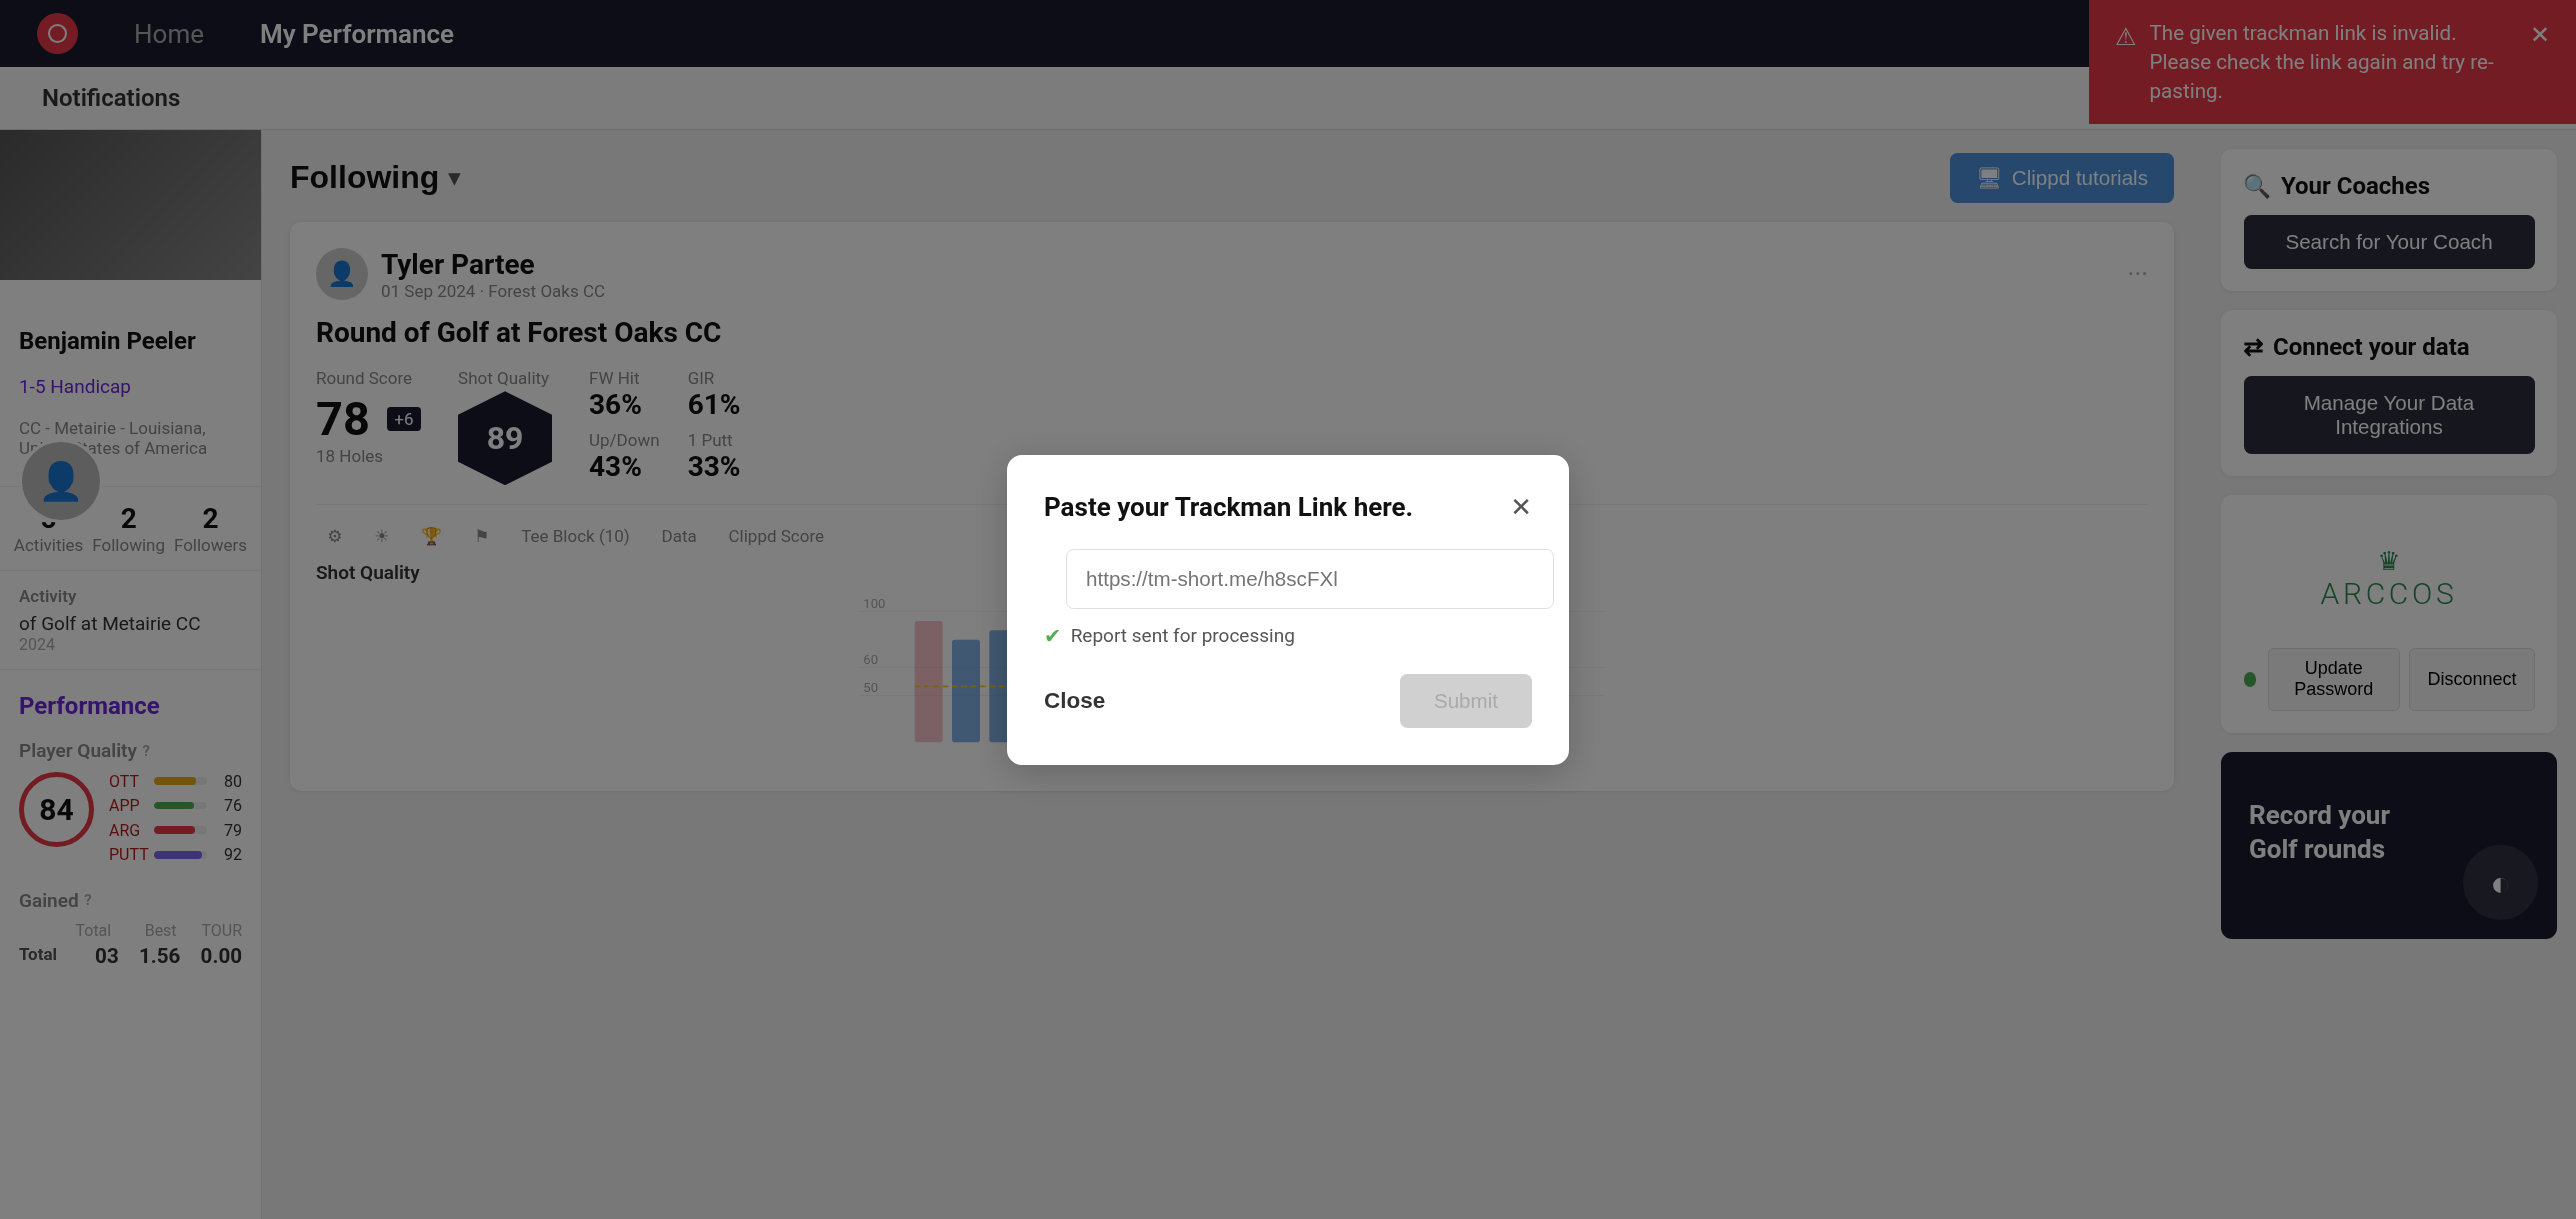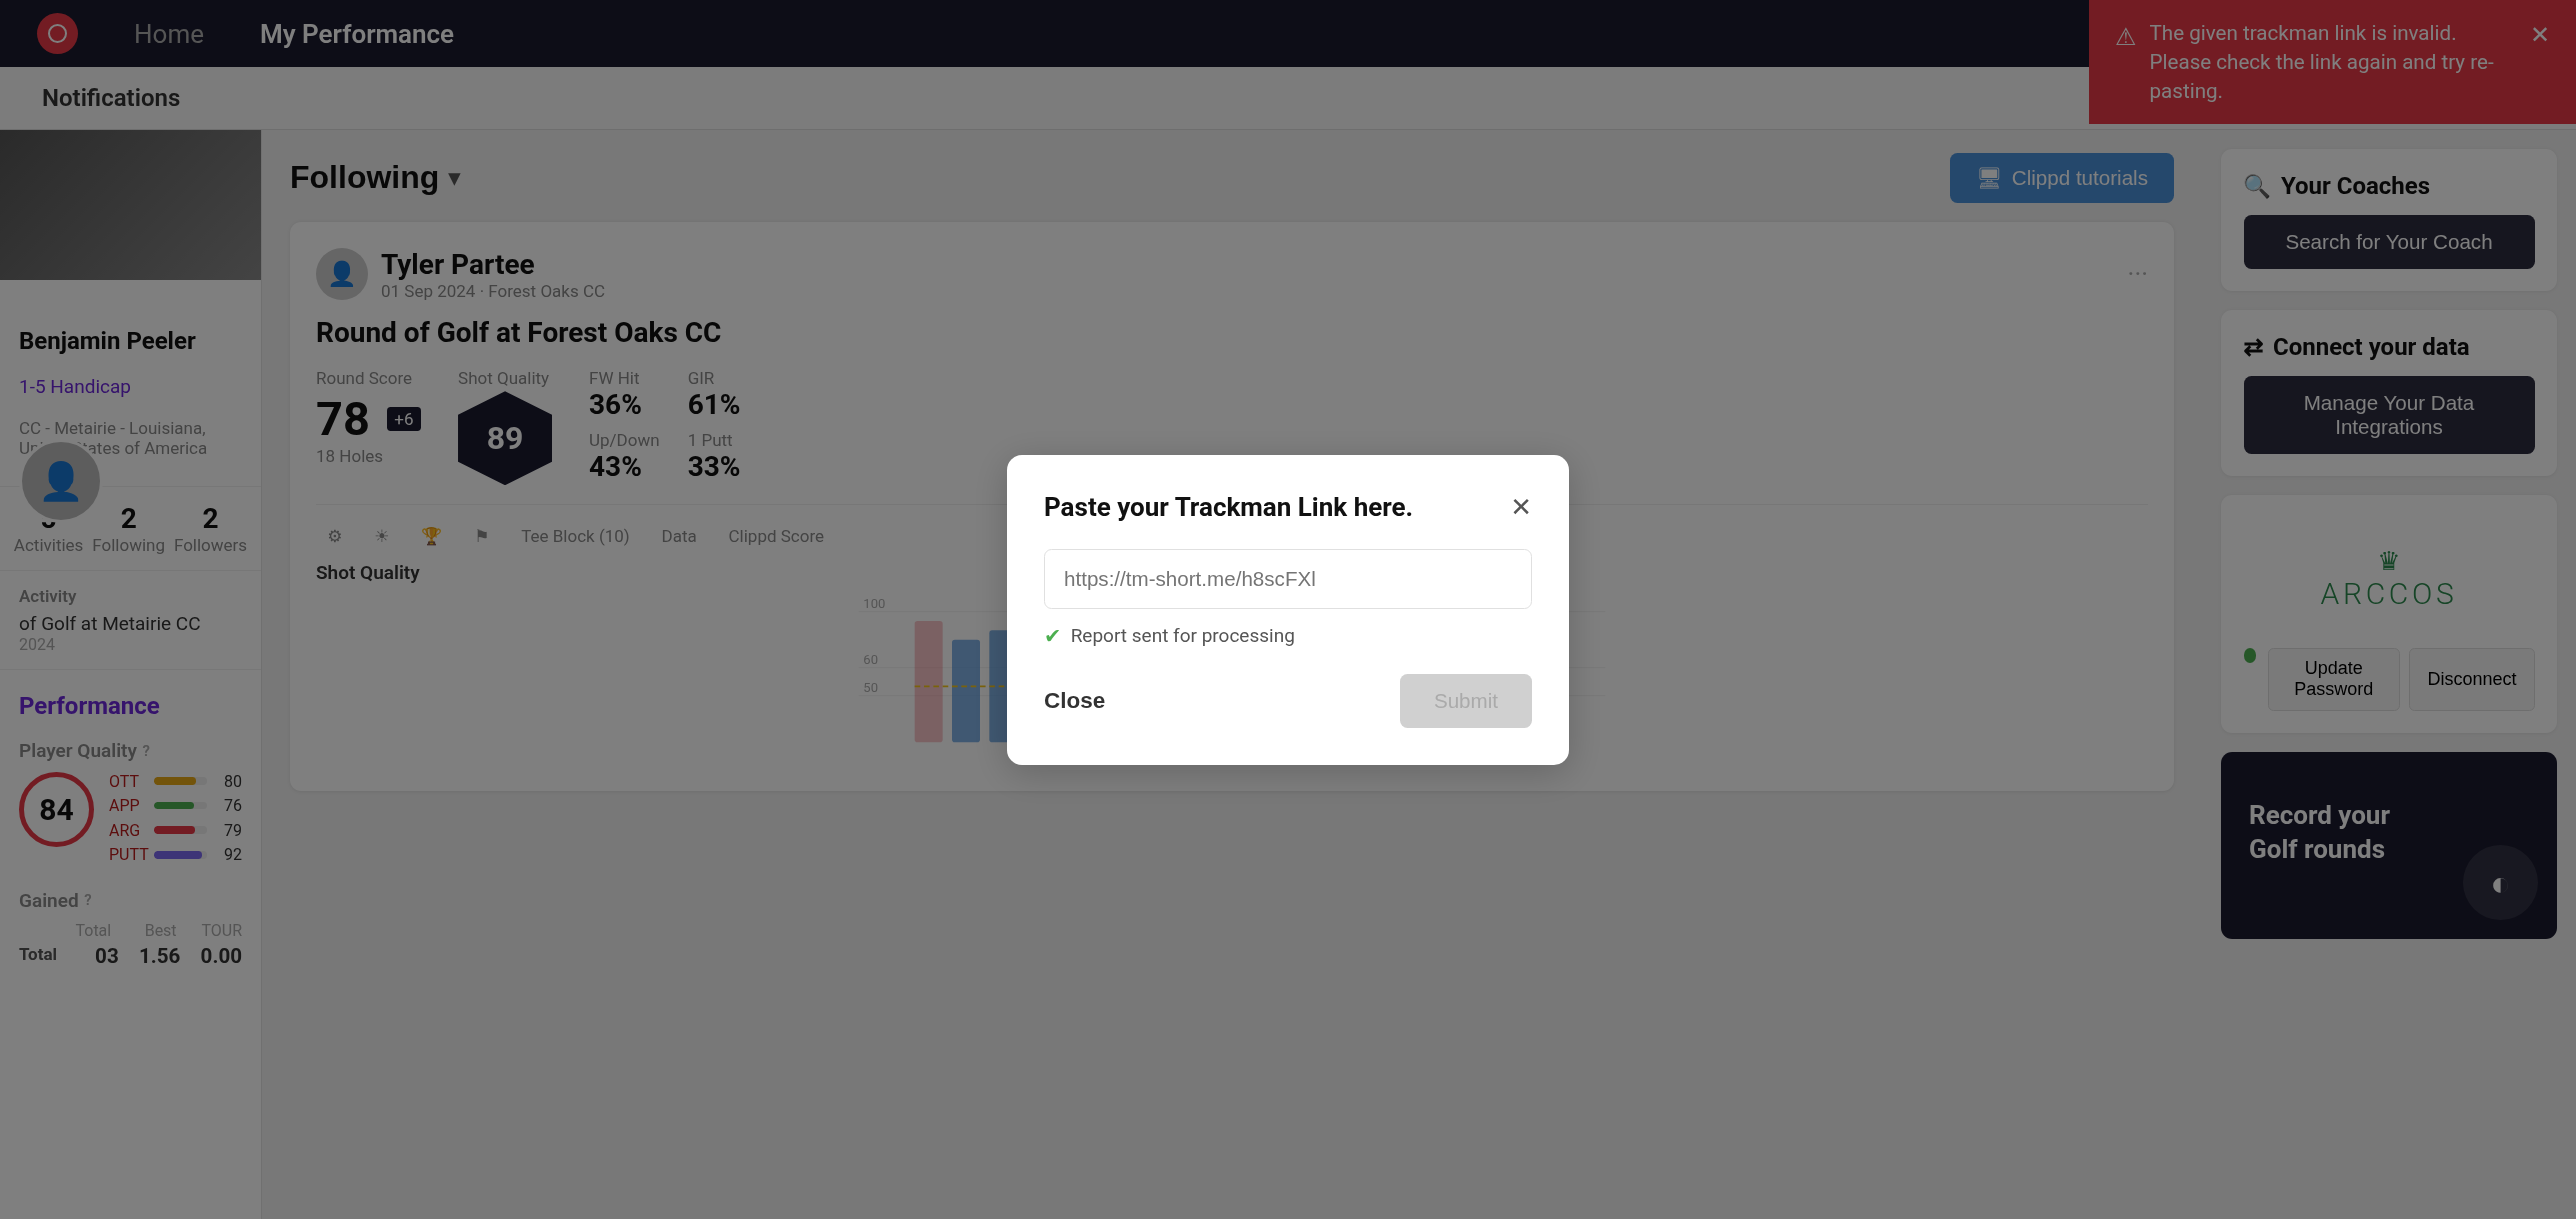--- a/index.html
+++ b/index.html
@@ -161,21 +161,21 @@
     .modal-overlay {
       position: fixed; top: 0; left: 0; width: 100%; height: 100%; background: rgba(0,0,0,0.5); z-index: 500; display: flex; align-items: center; justify-content: center;
     }
     .modal {
       background: white; border-radius: 15px; padding: 37px; width: 562px; max-width: 90%; box-shadow: 0 7.5px 37px rgba(0,0,0,0.2);
     }
     .modal-header { display: flex; align-items: center; justify-content: space-between; margin-bottom: 26px; }
     .modal-title { font-size: 26px; font-weight: 700; color: #111; }
     .modal-close { font-size: 26px; cursor: pointer; color: #555; background: none; border: none; }
     .modal-input {
-      width: 100%; border: 1.9px solid #e0e0e0; border-radius: 7.5px; padding: 17px 19px; font-size: 20.6px; color: #aaa; outline: none; margin-bottom: 15px;
+      width: 100%; border: 1.9px solid #e0e0e0; border-radius: 7.5px; padding: 17px 19px; font-size: 20.6px; color: #aaa; outline: none; margin-bottom: 15px; margin-left: 22px;
     }
     .modal-success { display: flex; align-items: center; gap: 9.4px; color: #555; font-size: 19px; margin-bottom: 26px; }
     .modal-success-icon { color: #4caf50; font-size: 20.6px; }
     .modal-footer { display: flex; align-items: center; justify-content: space-between; }
     .modal-close-btn { background: none; border: none; font-size: 22.5px; font-weight: 600; color: #333; cursor: pointer; }
     .modal-submit-btn { background: #d0d0d0; color: #aaa; border: none; border-radius: 7.5px; padding: 15px 34px; font-size: 20.6px; cursor: not-allowed; }
   </style>
 </head>
 <body>
 
@@ -416,21 +416,21 @@
         <span>Connect your data</span>
       </div>
       <button class="widget-btn">Manage Your Data Integrations</button>
     </div>
 
     <div class="widget">
       <div class="arccos-widget">
         <div class="arccos-crown">♛</div>
         <div class="arccos-logo">ARCCOS</div>
       </div>
-      <div style="display:flex;align-items:flex-start;gap:11.2px;">
+      <div style="display:flex;align-items:center;gap:11.2px;">
         <span class="connected-dot"></span>
         <div class="widget-actions" style="margin-top:0;">
           <button class="widget-action-btn">Update Password</button>
           <button class="widget-action-btn">Disconnect</button>
         </div>
       </div>
     </div>
 
     <div class="record-widget">
       <div class="record-widget-text">Record your<br>Golf rounds</div>

